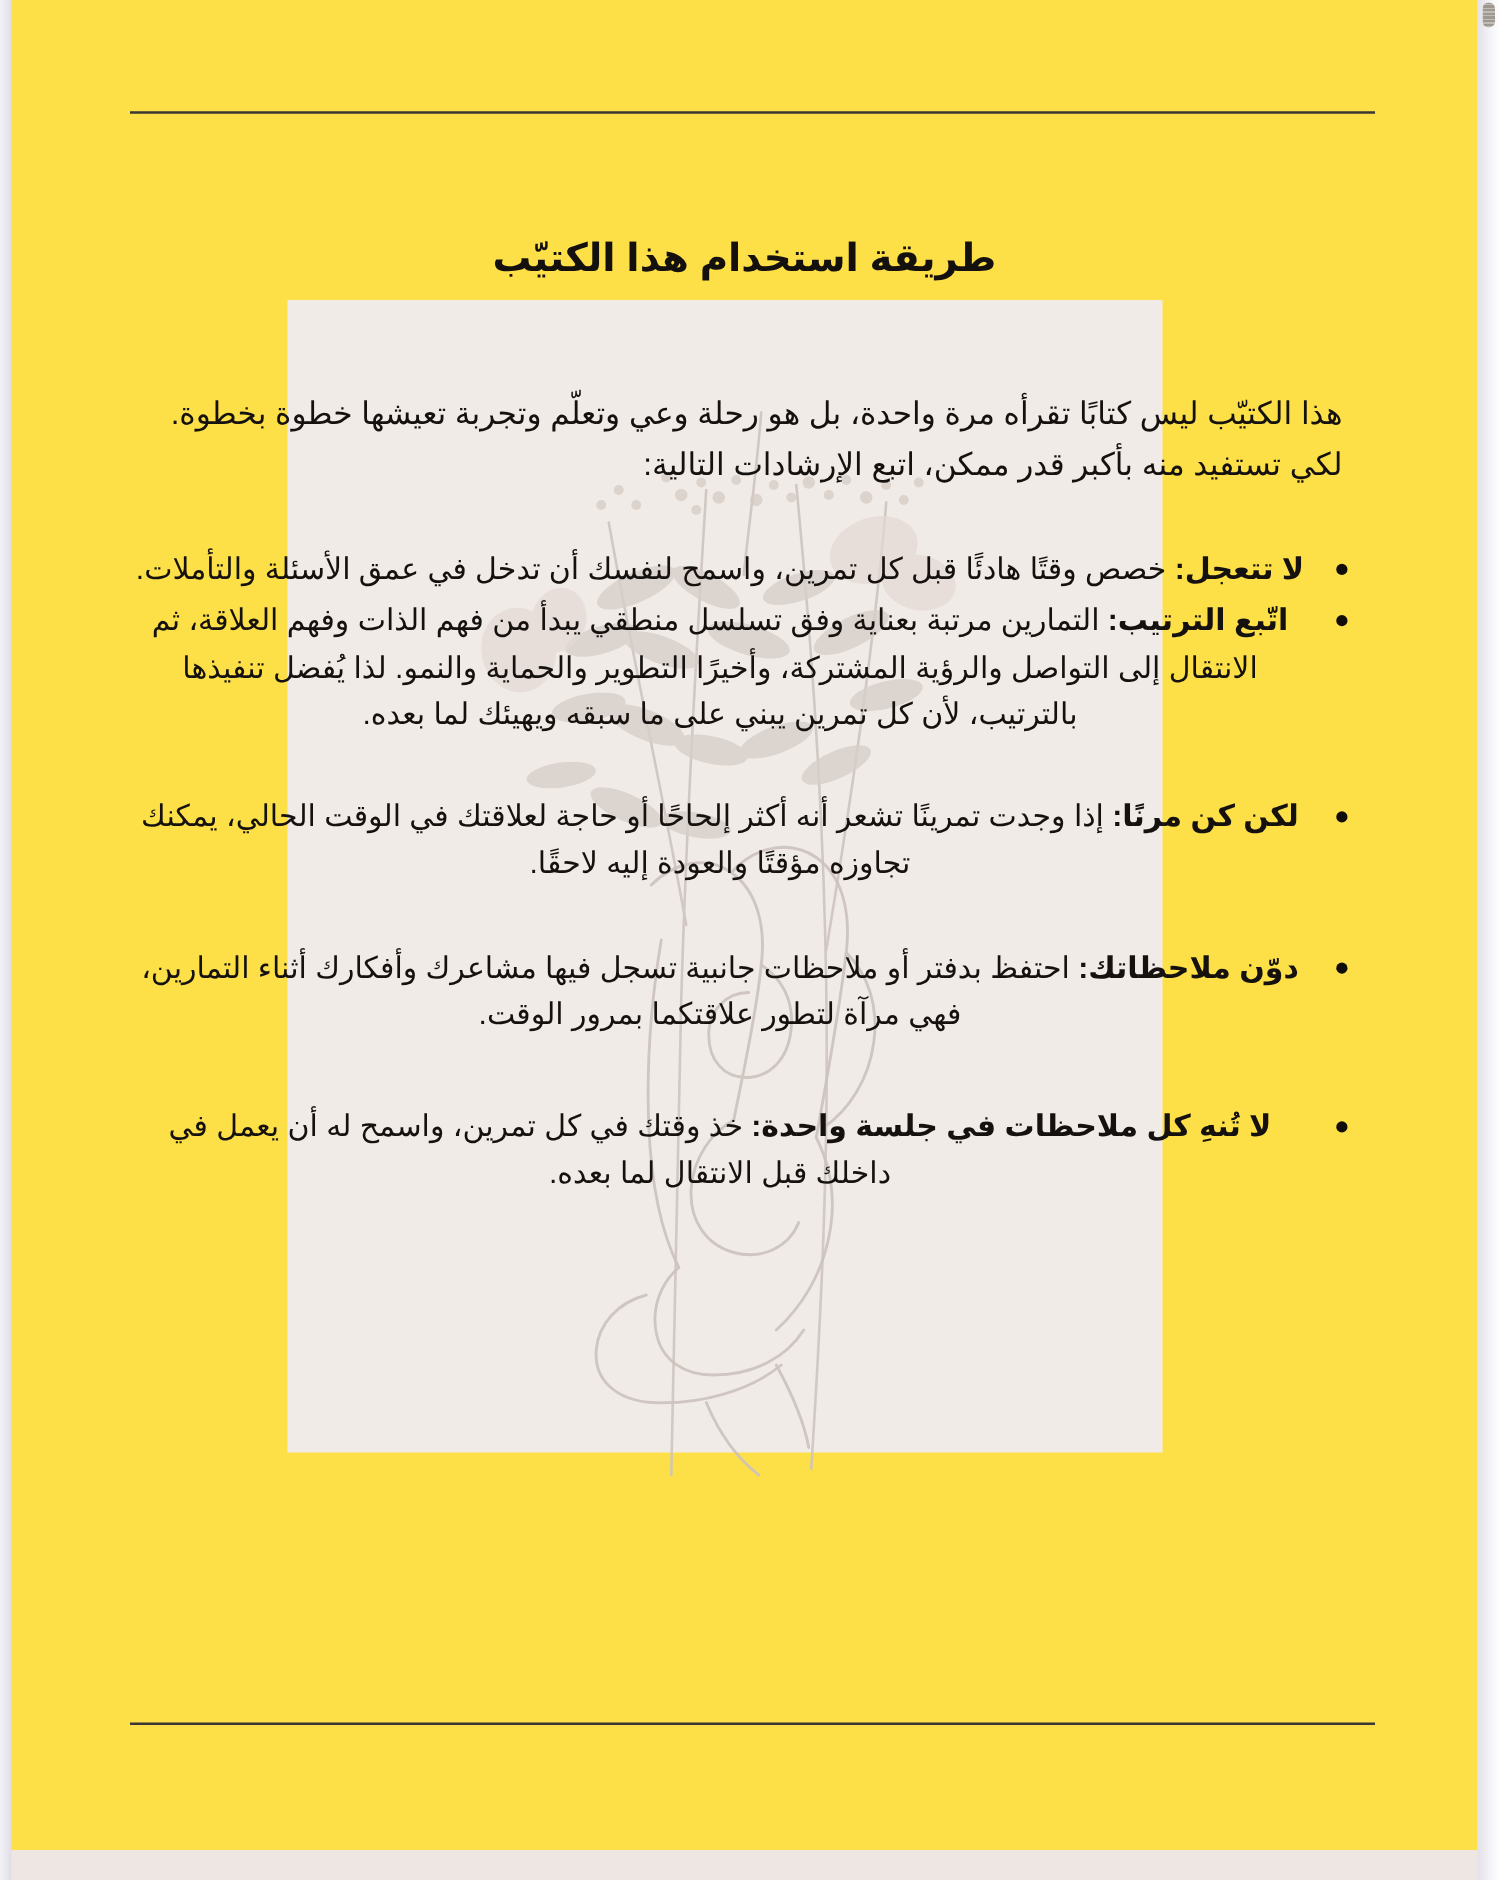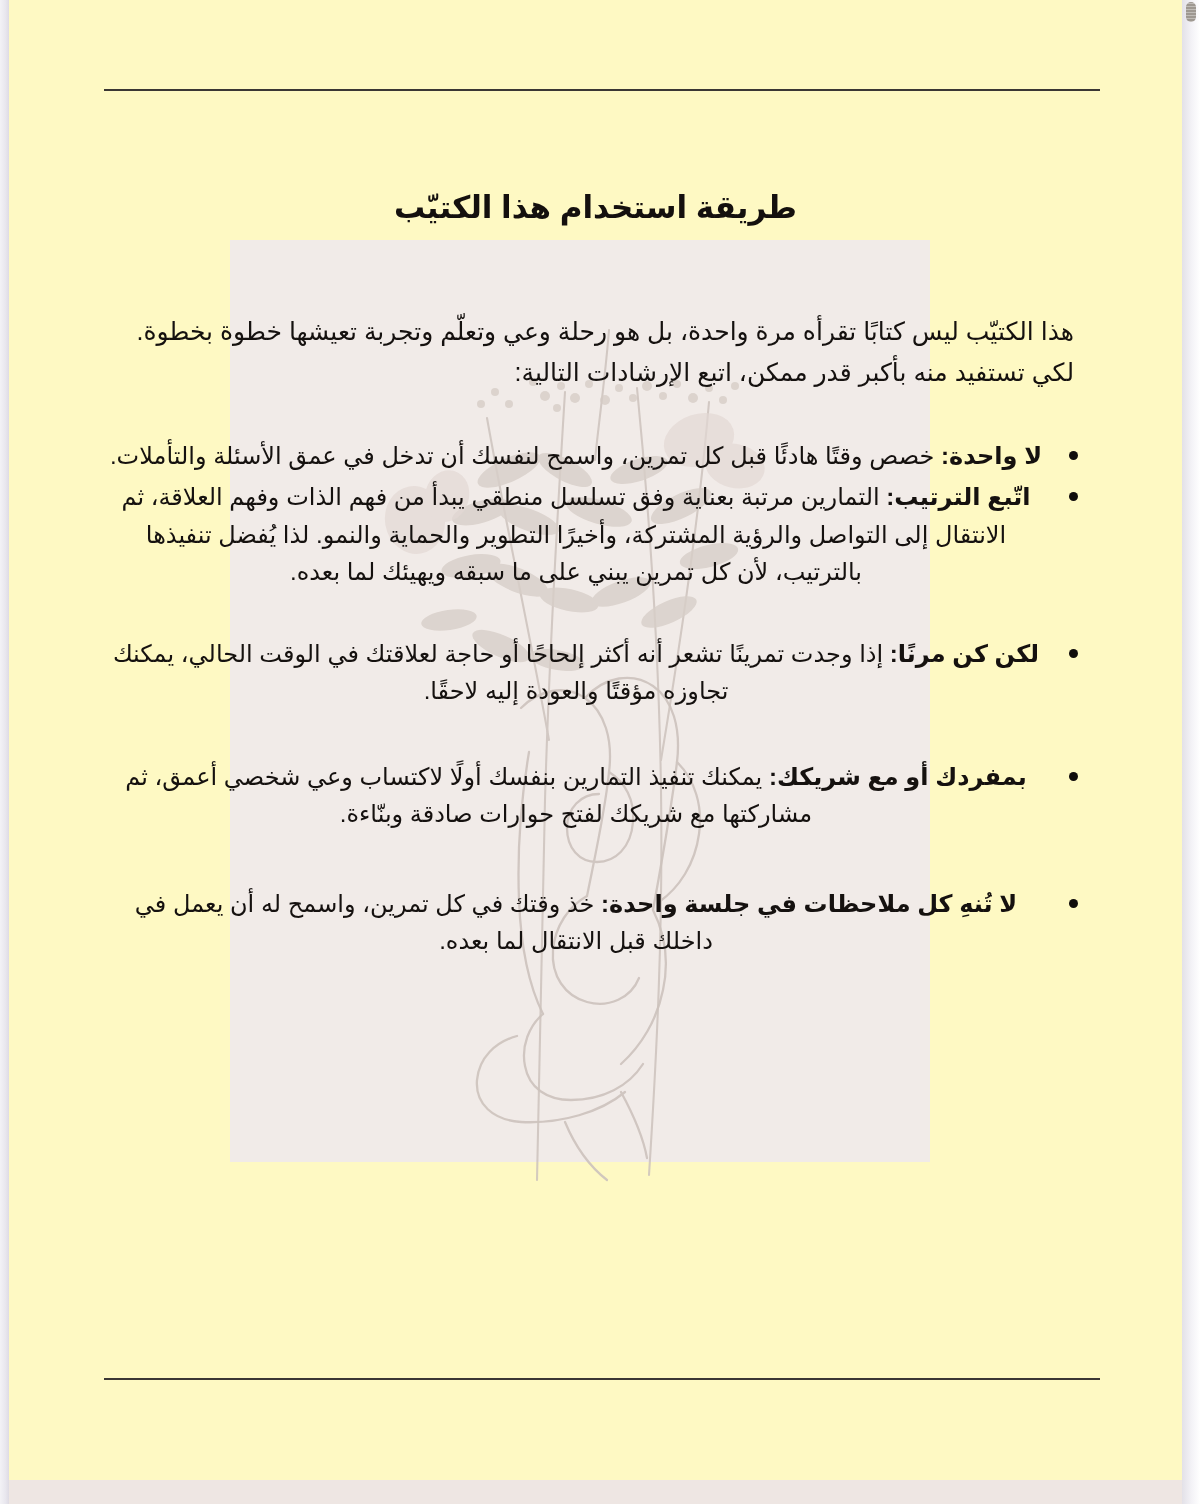--- a/index.html
+++ b/index.html
@@ -46,21 +46,21 @@
         0deg, rgba(255,255,255,.35) 0 1px, rgba(0,0,0,0) 1px 3px);
     z-index: 7;
   }
 
   
   .page {
     position: absolute;
     left: 9px; top: 0;
     width: 1173px;
     height: 1480px;
-    background: #fef9c3;
+    background: #fde047;
     overflow: hidden;
   }
 
   
   .inner-panel {
     position: absolute;
     left: 221px;
     top: 240px;
     width: 700px;
     height: 922px;
@@ -270,38 +270,38 @@
     <div class="rule rule-top"></div>
 
     <h1 class="title">طريقة استخدام هذا الكتيّب</h1>
 
     <p class="intro">هذا الكتيّب ليس كتابًا تقرأه مرة واحدة، بل هو رحلة وعي وتعلّم وتجربة تعيشها خطوة بخطوة. لكي تستفيد منه بأكبر قدر ممكن، اتبع الإرشادات التالية:</p>
 
     <div class="bullets">
 
       <div class="bullet b0">
         <span class="dot"></span>
-        <span class="lead">لا واحدة:</span><span class="body"> خصص وقتًا هادئًا قبل كل تمرين، واسمح لنفسك أن تدخل في عمق الأسئلة والتأملات.</span>
+        <span class="lead">لا تتعجل:</span><span class="body"> خصص وقتًا هادئًا قبل كل تمرين، واسمح لنفسك أن تدخل في عمق الأسئلة والتأملات.</span>
       </div>
 
       <div class="bullet b1">
         <span class="dot"></span>
         <span class="lead">اتّبع الترتيب:</span><span class="body"> التمارين مرتبة بعناية وفق تسلسل منطقي يبدأ من فهم الذات وفهم العلاقة، ثم الانتقال إلى التواصل والرؤية المشتركة، وأخيرًا التطوير والحماية والنمو. لذا يُفضل تنفيذها بالترتيب، لأن كل تمرين يبني على ما سبقه ويهيئك لما بعده.</span>
       </div>
 
       <div class="bullet b2">
         <span class="dot"></span>
         <span class="lead">لكن كن مرنًا:</span><span class="body"> إذا وجدت تمرينًا تشعر أنه أكثر إلحاحًا أو حاجة لعلاقتك في الوقت الحالي، يمكنك تجاوزه مؤقتًا والعودة إليه لاحقًا.</span>
       </div>
 
-      <div class="bullet b3">
-        <span class="dot"></span>
-        <span class="lead">بمفردك أو مع شريكك:</span><span class="body"> يمكنك تنفيذ التمارين بنفسك أولًا لاكتساب وعي شخصي أعمق، ثم مشاركتها مع شريكك لفتح حوارات صادقة وبنّاءة.</span>
-      </div>
-
+
+      <div class="bullet b4">
+        <span class="dot"></span>
+        <span class="lead">دوّن ملاحظاتك:</span><span class="body"> احتفظ بدفتر أو ملاحظات جانبية تسجل فيها مشاعرك وأفكارك أثناء التمارين، فهي مرآة لتطور علاقتكما بمرور الوقت.</span>
+      </div>
 
       <div class="bullet b5">
         <span class="dot"></span>
         <span class="lead">لا تُنهِ كل ملاحظات في جلسة واحدة:</span><span class="body"> خذ وقتك في كل تمرين، واسمح له أن يعمل في داخلك قبل الانتقال لما بعده.</span>
       </div>
 
     </div>
 
     <div class="rule rule-bottom"></div>
 

